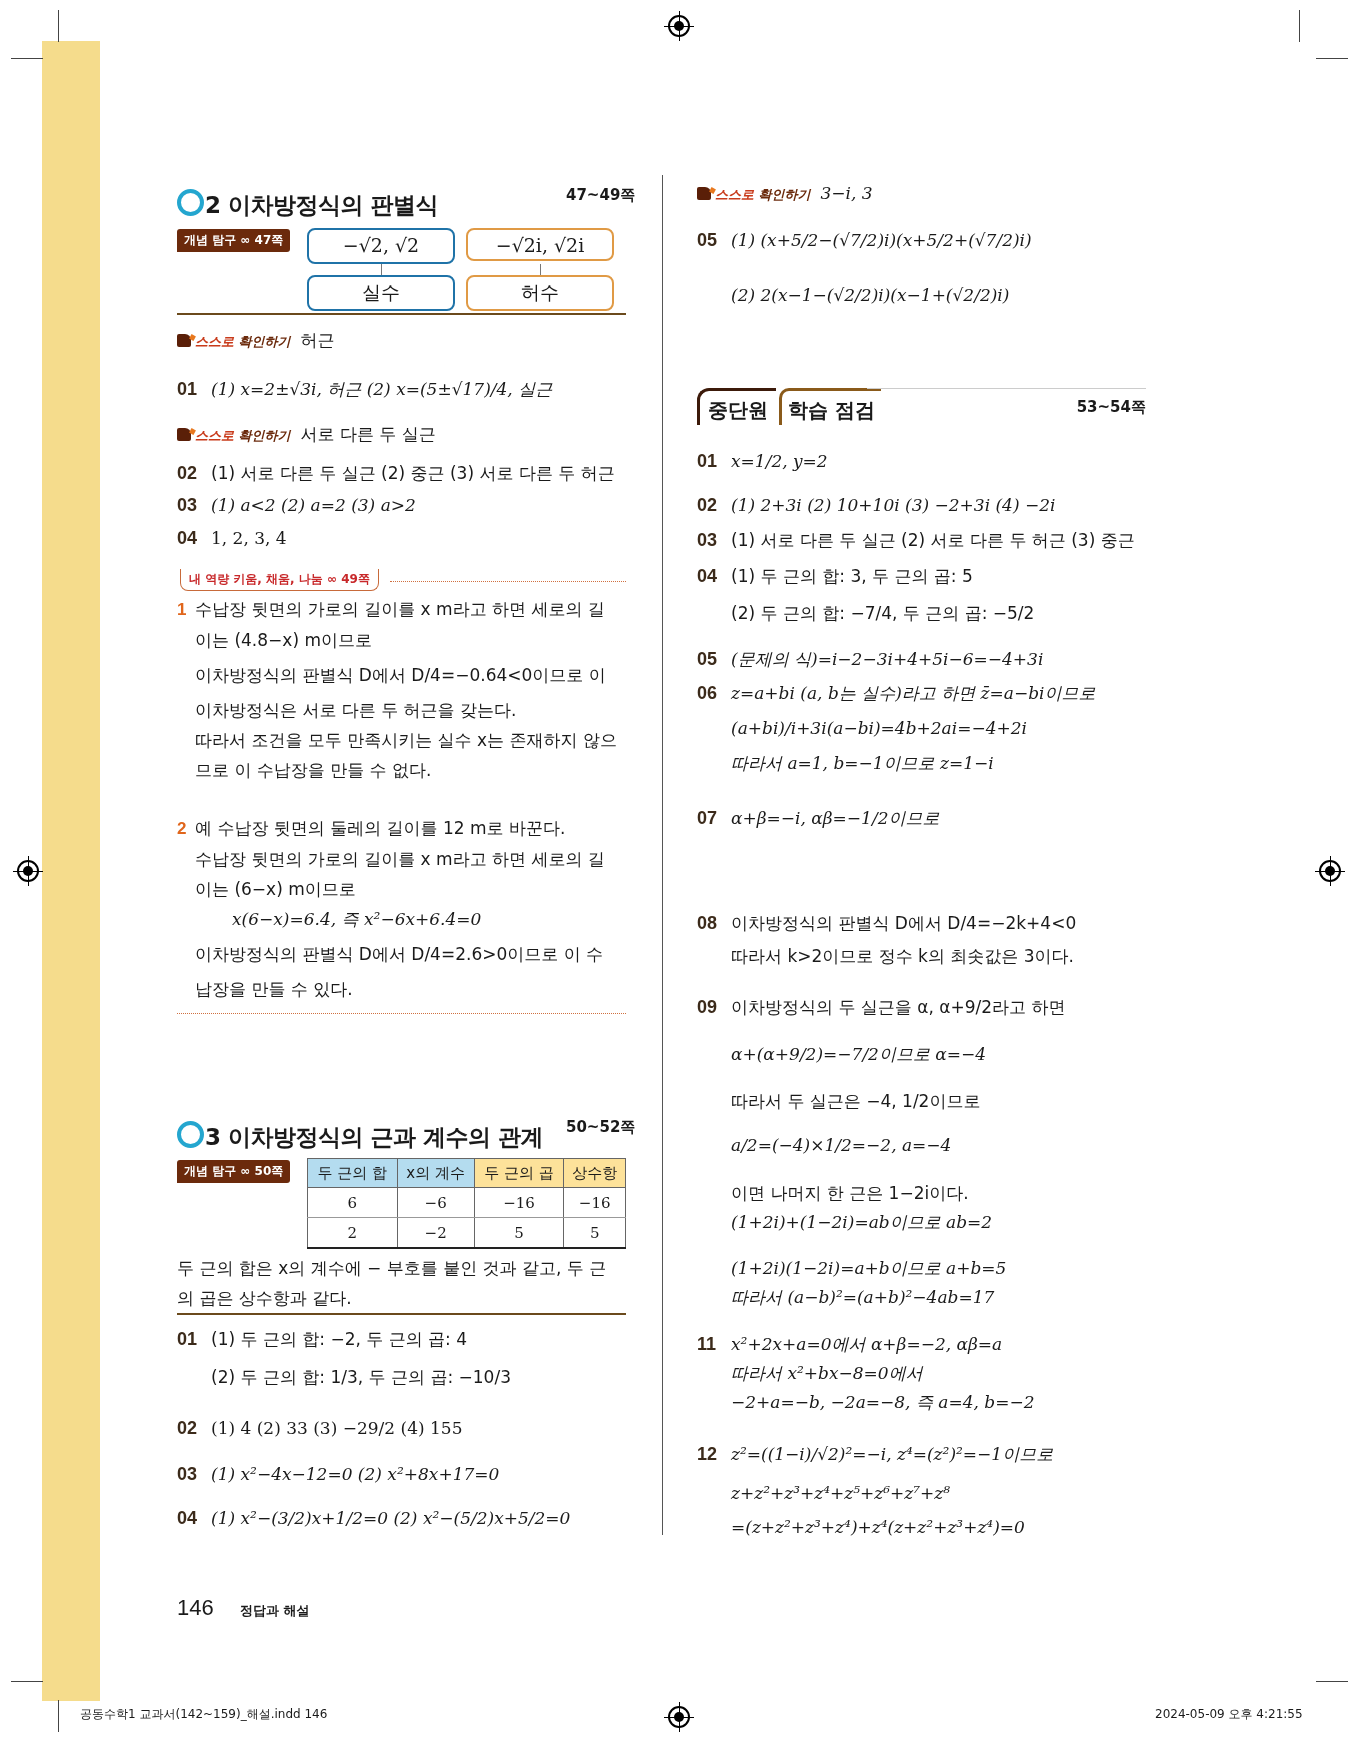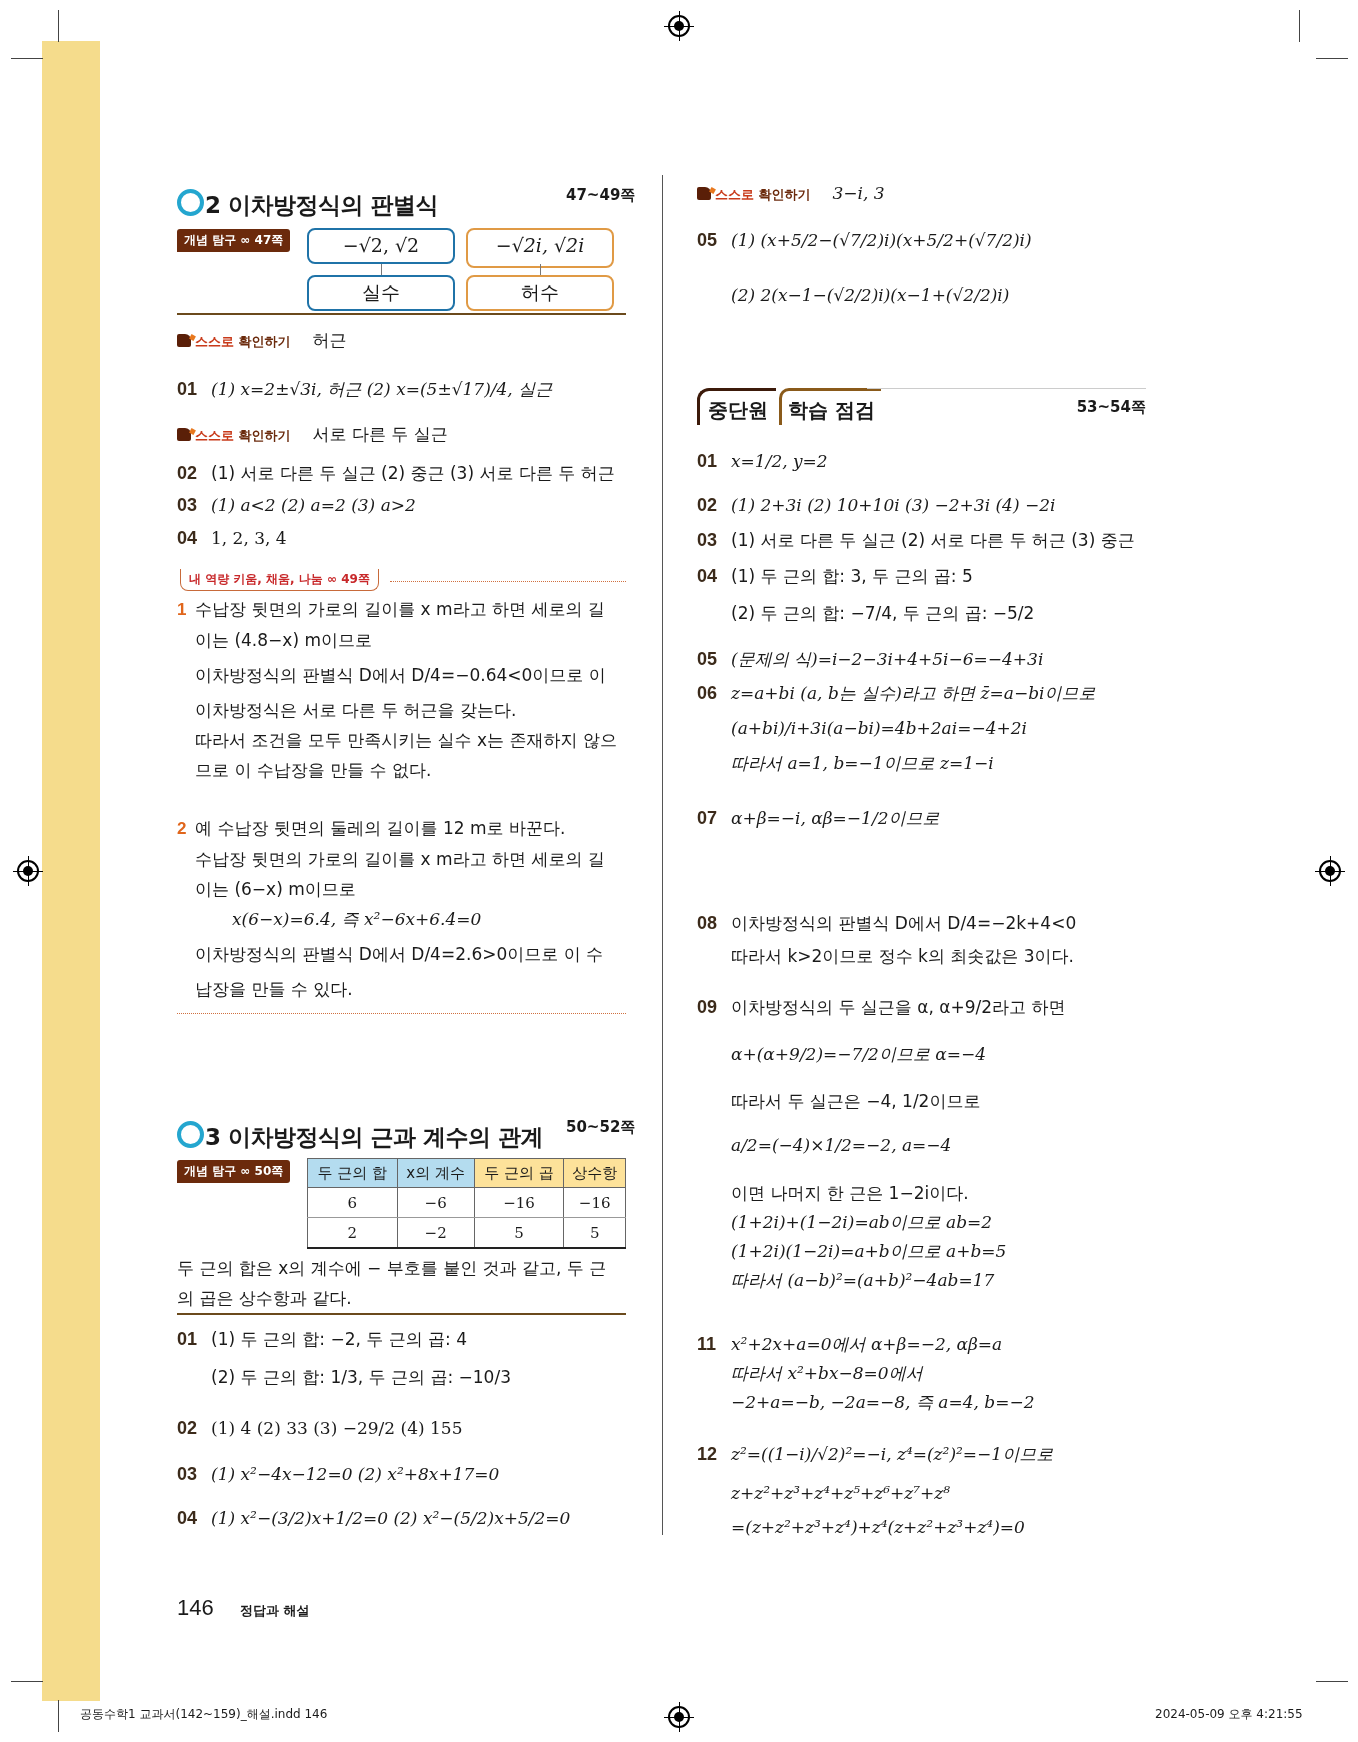--- a/index.html
+++ b/index.html
@@ -16,21 +16,21 @@
   .sec-title { position:absolute; font-weight:bold; font-size:23px; letter-spacing:-0.5px;margin-top:9px; }
   .sec-num-ring { display:inline-block; width:19px; height:19px; border:4px solid #24a6cf; border-radius:50%; vertical-align:-3px; margin-right:1px; }
   .pages { position:absolute; font-weight:bold; font-size:15px; }
   .badge { position:absolute; background:#6b2a0c; color:#fff; font-size:12px; font-weight:bold; padding:3px 7px; border-radius:3px 3px 3px 0; }
   .box { position:absolute; box-sizing:border-box; border:2px solid; border-radius:8px; text-align:center; font-family:"DejaVu Serif", serif; font-size:19px; line-height:30px; }
   .box.blue { border-color:#1f73a8; }
   .box.orange { border-color:#e09a45; }
   .hline { position:absolute; height:2px; background:#6b4a1c; }
 
   .self-check { position:absolute; font-size:17px; }
-  .self-check .lbl { font-size:13px; font-weight:bold; color:#6b2a0c; margin-right:22px; }
+  .self-check .lbl { font-size:13px; font-weight:bold; color:#6b2a0c; margin-right:10px;font-style:italic; }
   .self-check .lbl .red { color:#c83a1a; }
   .hand { display:inline-block; width:14px; height:13px; background:#5a1f08; border-radius:2px 6px 2px 2px; margin-right:4px; vertical-align:-1px; position:relative; }
   .hand::after { content:""; position:absolute; right:-4px; top:1px; width:5px; height:5px; background:#e8781e; transform:rotate(30deg); }
 
   .ans { position:absolute; font-size:17px; white-space:nowrap; }
   .ans .n { font-family:"Liberation Sans", sans-serif; font-weight:bold; font-size:18px; color:#3b2a1a; display:inline-block; width:34px; }
   .math { font-family:"DejaVu Serif", serif; font-style:italic; }
   .rm { font-family:"DejaVu Serif", serif; }
 
   .cap-tab { position:absolute; font-size:12px; font-weight:bold; color:#c8282a; border:1.5px solid #c86a3a; border-top:none; border-radius:0 0 8px 8px; padding:2px 8px; }
@@ -79,21 +79,21 @@
 <div class="col-divider"></div>
 
 <div class="sec-title" style="left:177px;top:180px;">
   <span class="sec-num-ring"></span><span>2</span>
   <span>이차방정식의 판별식</span>
 </div>
 <div class="pages" style="left:566px;top:186px;">47~49쪽</div>
 
 <div class="badge" style="left:177px;top:229px;">개념 탐구 ∞ 47쪽</div>
 <div class="box blue" style="left:307px;top:228px;width:148px;height:36px;">−√2, √2</div>
-<div class="box orange" style="left:466px;top:228px;width:148px;height:40px;font-style:italic;">−√2i, √2i</div>
+<div class="box orange" style="left:466px;top:228px;width:148px;height:33px;">−√2i, √2i</div>
 <div class="abs" style="left:381px;top:264px;width:1px;height:11px;background:#777;"></div>
 <div class="abs" style="left:540px;top:264px;width:1px;height:11px;background:#777;"></div>
 <div class="box blue" style="left:307px;top:275px;width:148px;height:36px;">실수</div>
 <div class="box orange" style="left:466px;top:275px;width:148px;height:36px;">허수</div>
 <div class="hline" style="left:177px;top:313px;width:449px;height:1.5px;"></div>
 
 <div class="self-check" style="left:177px;top:329px;">
   <span class="hand"></span><span class="lbl"><span class="red">스스로</span><span> 확인하기</span></span><span>허근</span>
 </div>
 <div class="ans" style="left:177px;top:378px;"><span class="n">01</span><span class="math">(1) x=2±√3i, 허근   (2) x=(5±√17)/4, 실근</span></div>
@@ -207,21 +207,21 @@
 <div class="sol" style="left:697px;top:985px;width:460px;">
   <div style="line-height:44px;"><span class="ans" style="position:static;"><span class="n">09</span></span><span>이차방정식의 두 실근을 α, α+9/2라고 하면</span></div>
   <div style="padding-left:34px;line-height:50px;" class="math">α+(α+9/2)=−7/2이므로   α=−4</div>
   <div style="padding-left:34px;line-height:44px;">따라서 두 실근은 −4, 1/2이므로</div>
   <div style="padding-left:34px;line-height:44px;" class="math">    a/2=(−4)×1/2=−2, a=−4</div>
 </div>
 
 <div class="sol" style="left:697px;top:1179px;width:460px;line-height:29px;">
   <div style="padding-left:34px;">이면 나머지 한 근은 1−2i이다.</div>
   <div style="padding-left:34px;" class="math">(1+2i)+(1−2i)=ab이므로   ab=2</div>
-  <div style="padding-left:34px;" class="math">(1+2i)(1−2i)=a+b이므로   a+b=5</div>
+  <div style="padding-left:34px;margin-top:17px;" class="math">(1+2i)(1−2i)=a+b이므로   a+b=5</div>
   <div style="padding-left:34px;" class="math">따라서   (a−b)²=(a+b)²−4ab=17</div>
 </div>
 
 <div class="sol" style="left:697px;top:1330px;width:460px;line-height:29px;">
   <div><span class="ans" style="position:static;"><span class="n">11</span></span><span class="math">x²+2x+a=0에서   α+β=−2, αβ=a</span></div>
   <div style="padding-left:34px;" class="math">따라서 x²+bx−8=0에서</div>
   <div style="padding-left:34px;" class="math">    −2+a=−b, −2a=−8, 즉   a=4, b=−2</div>
 </div>
 
 <div class="sol" style="left:697px;top:1432px;width:460px;line-height:34px;">

